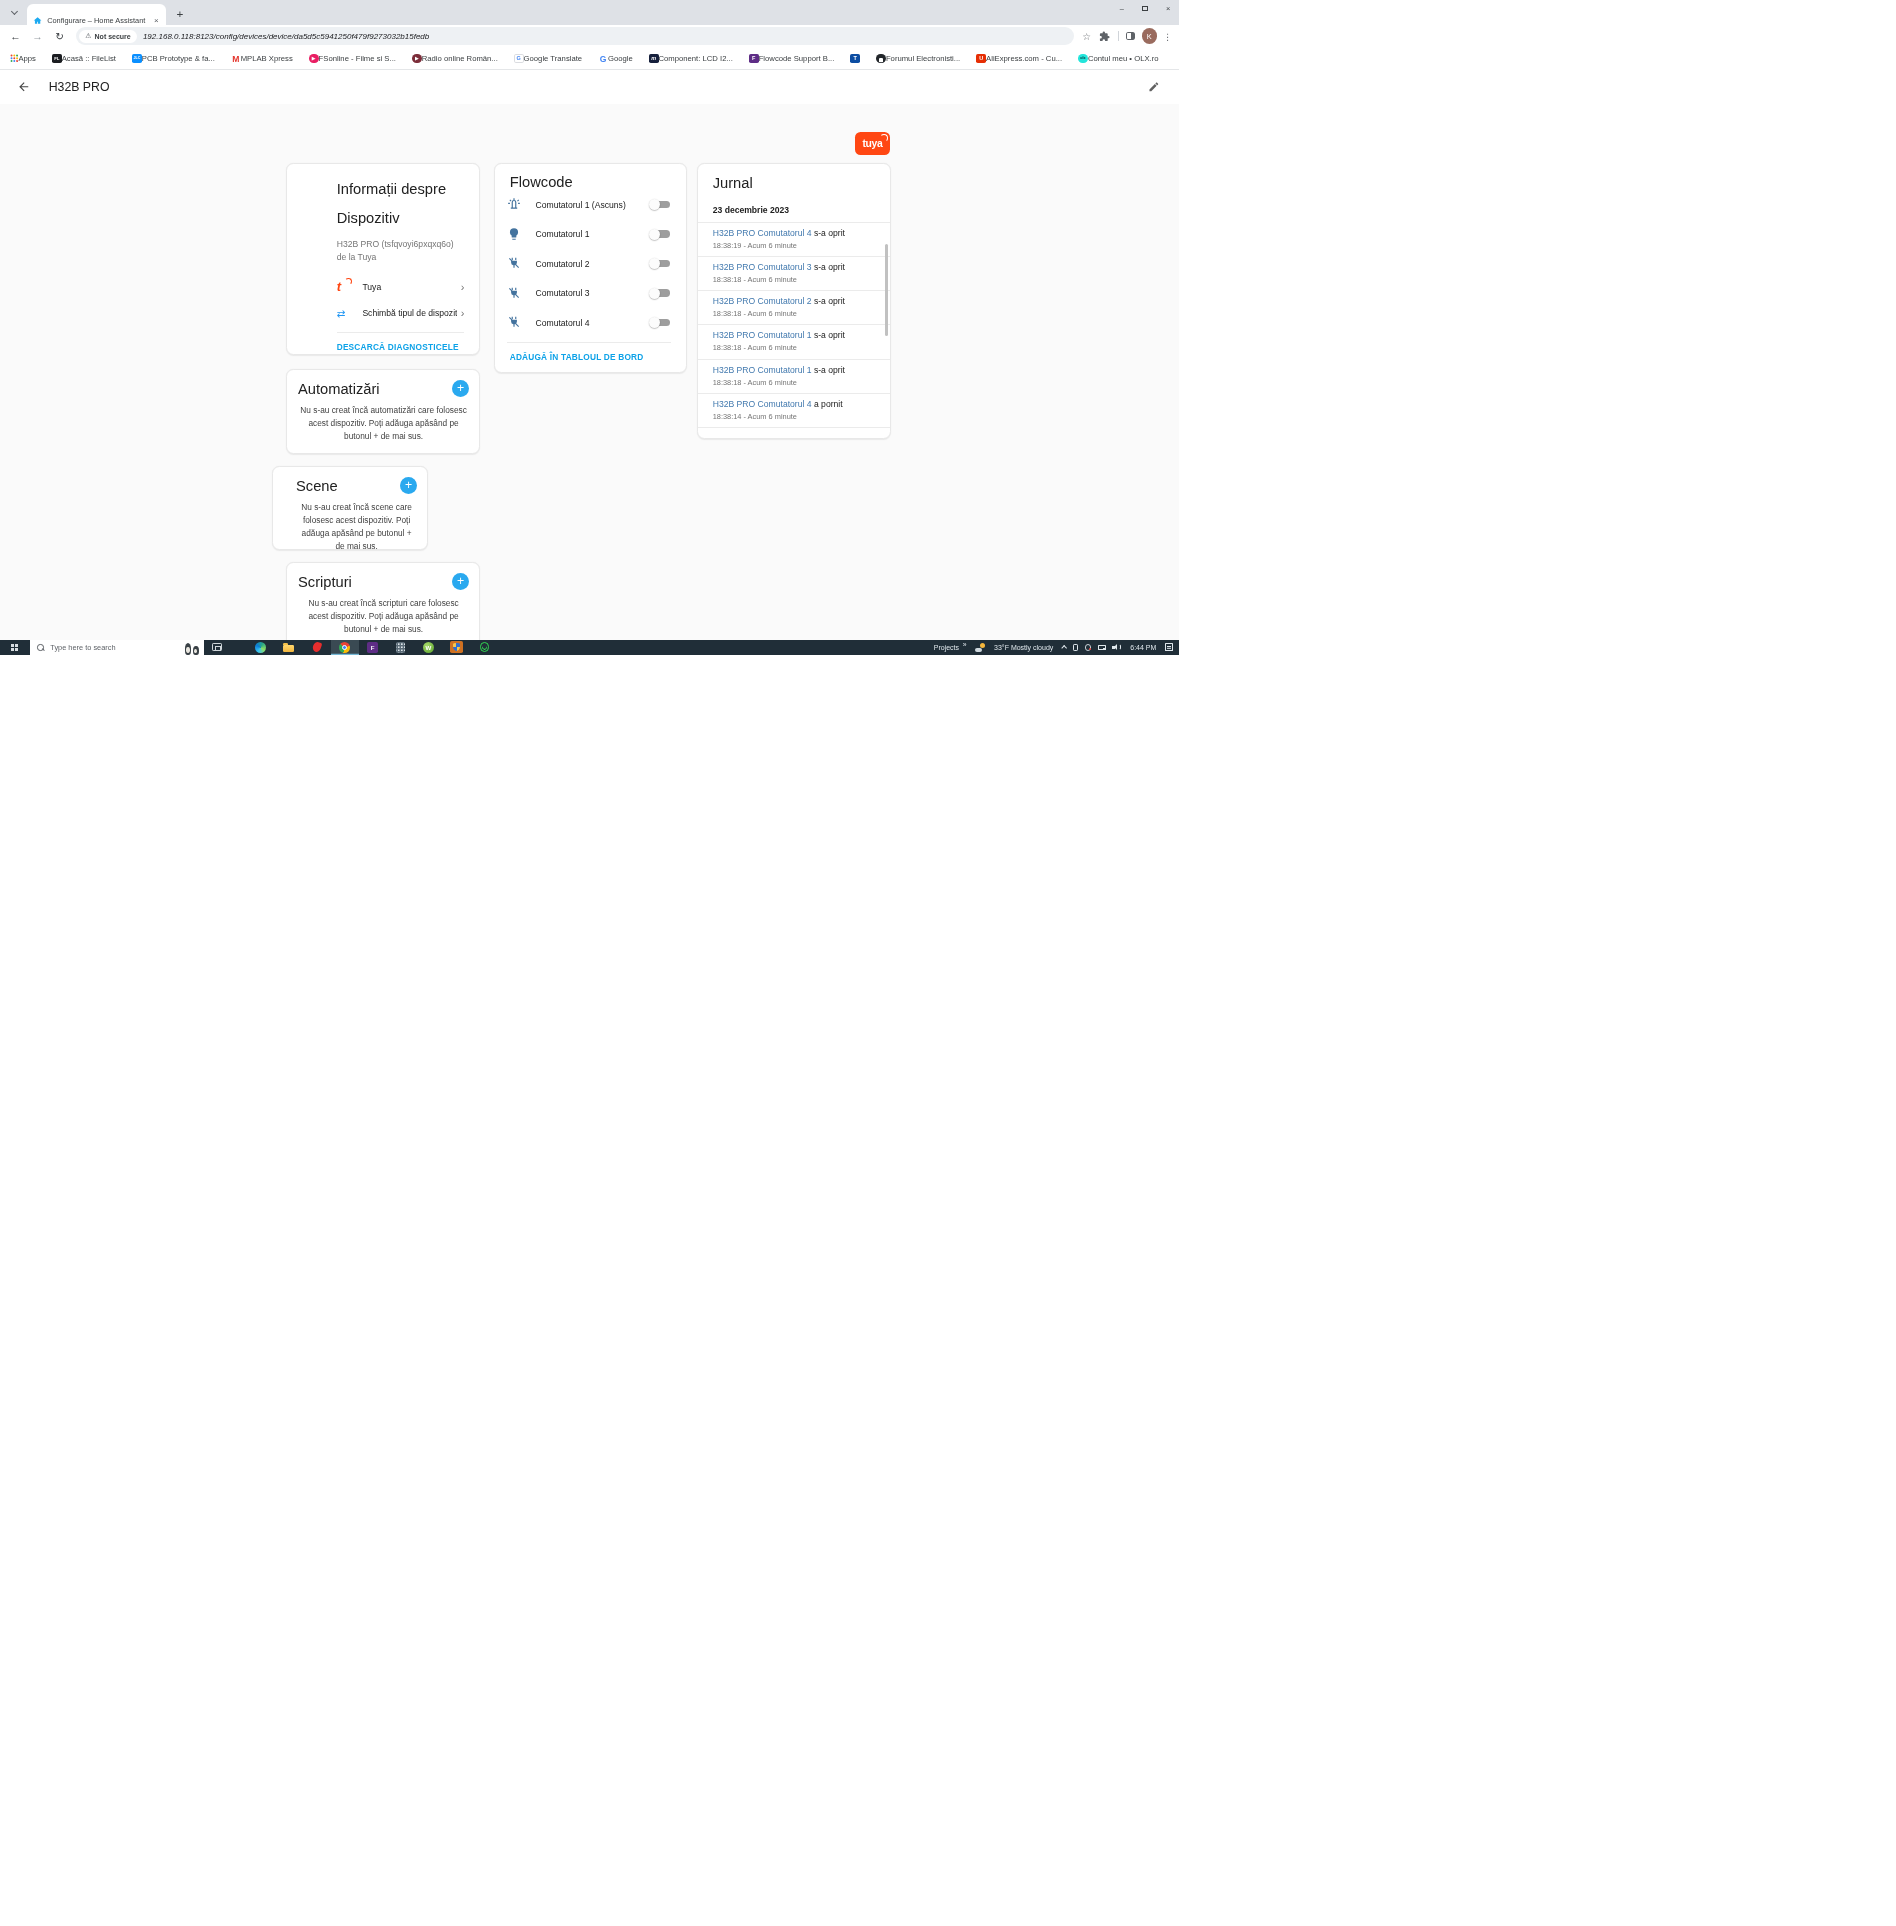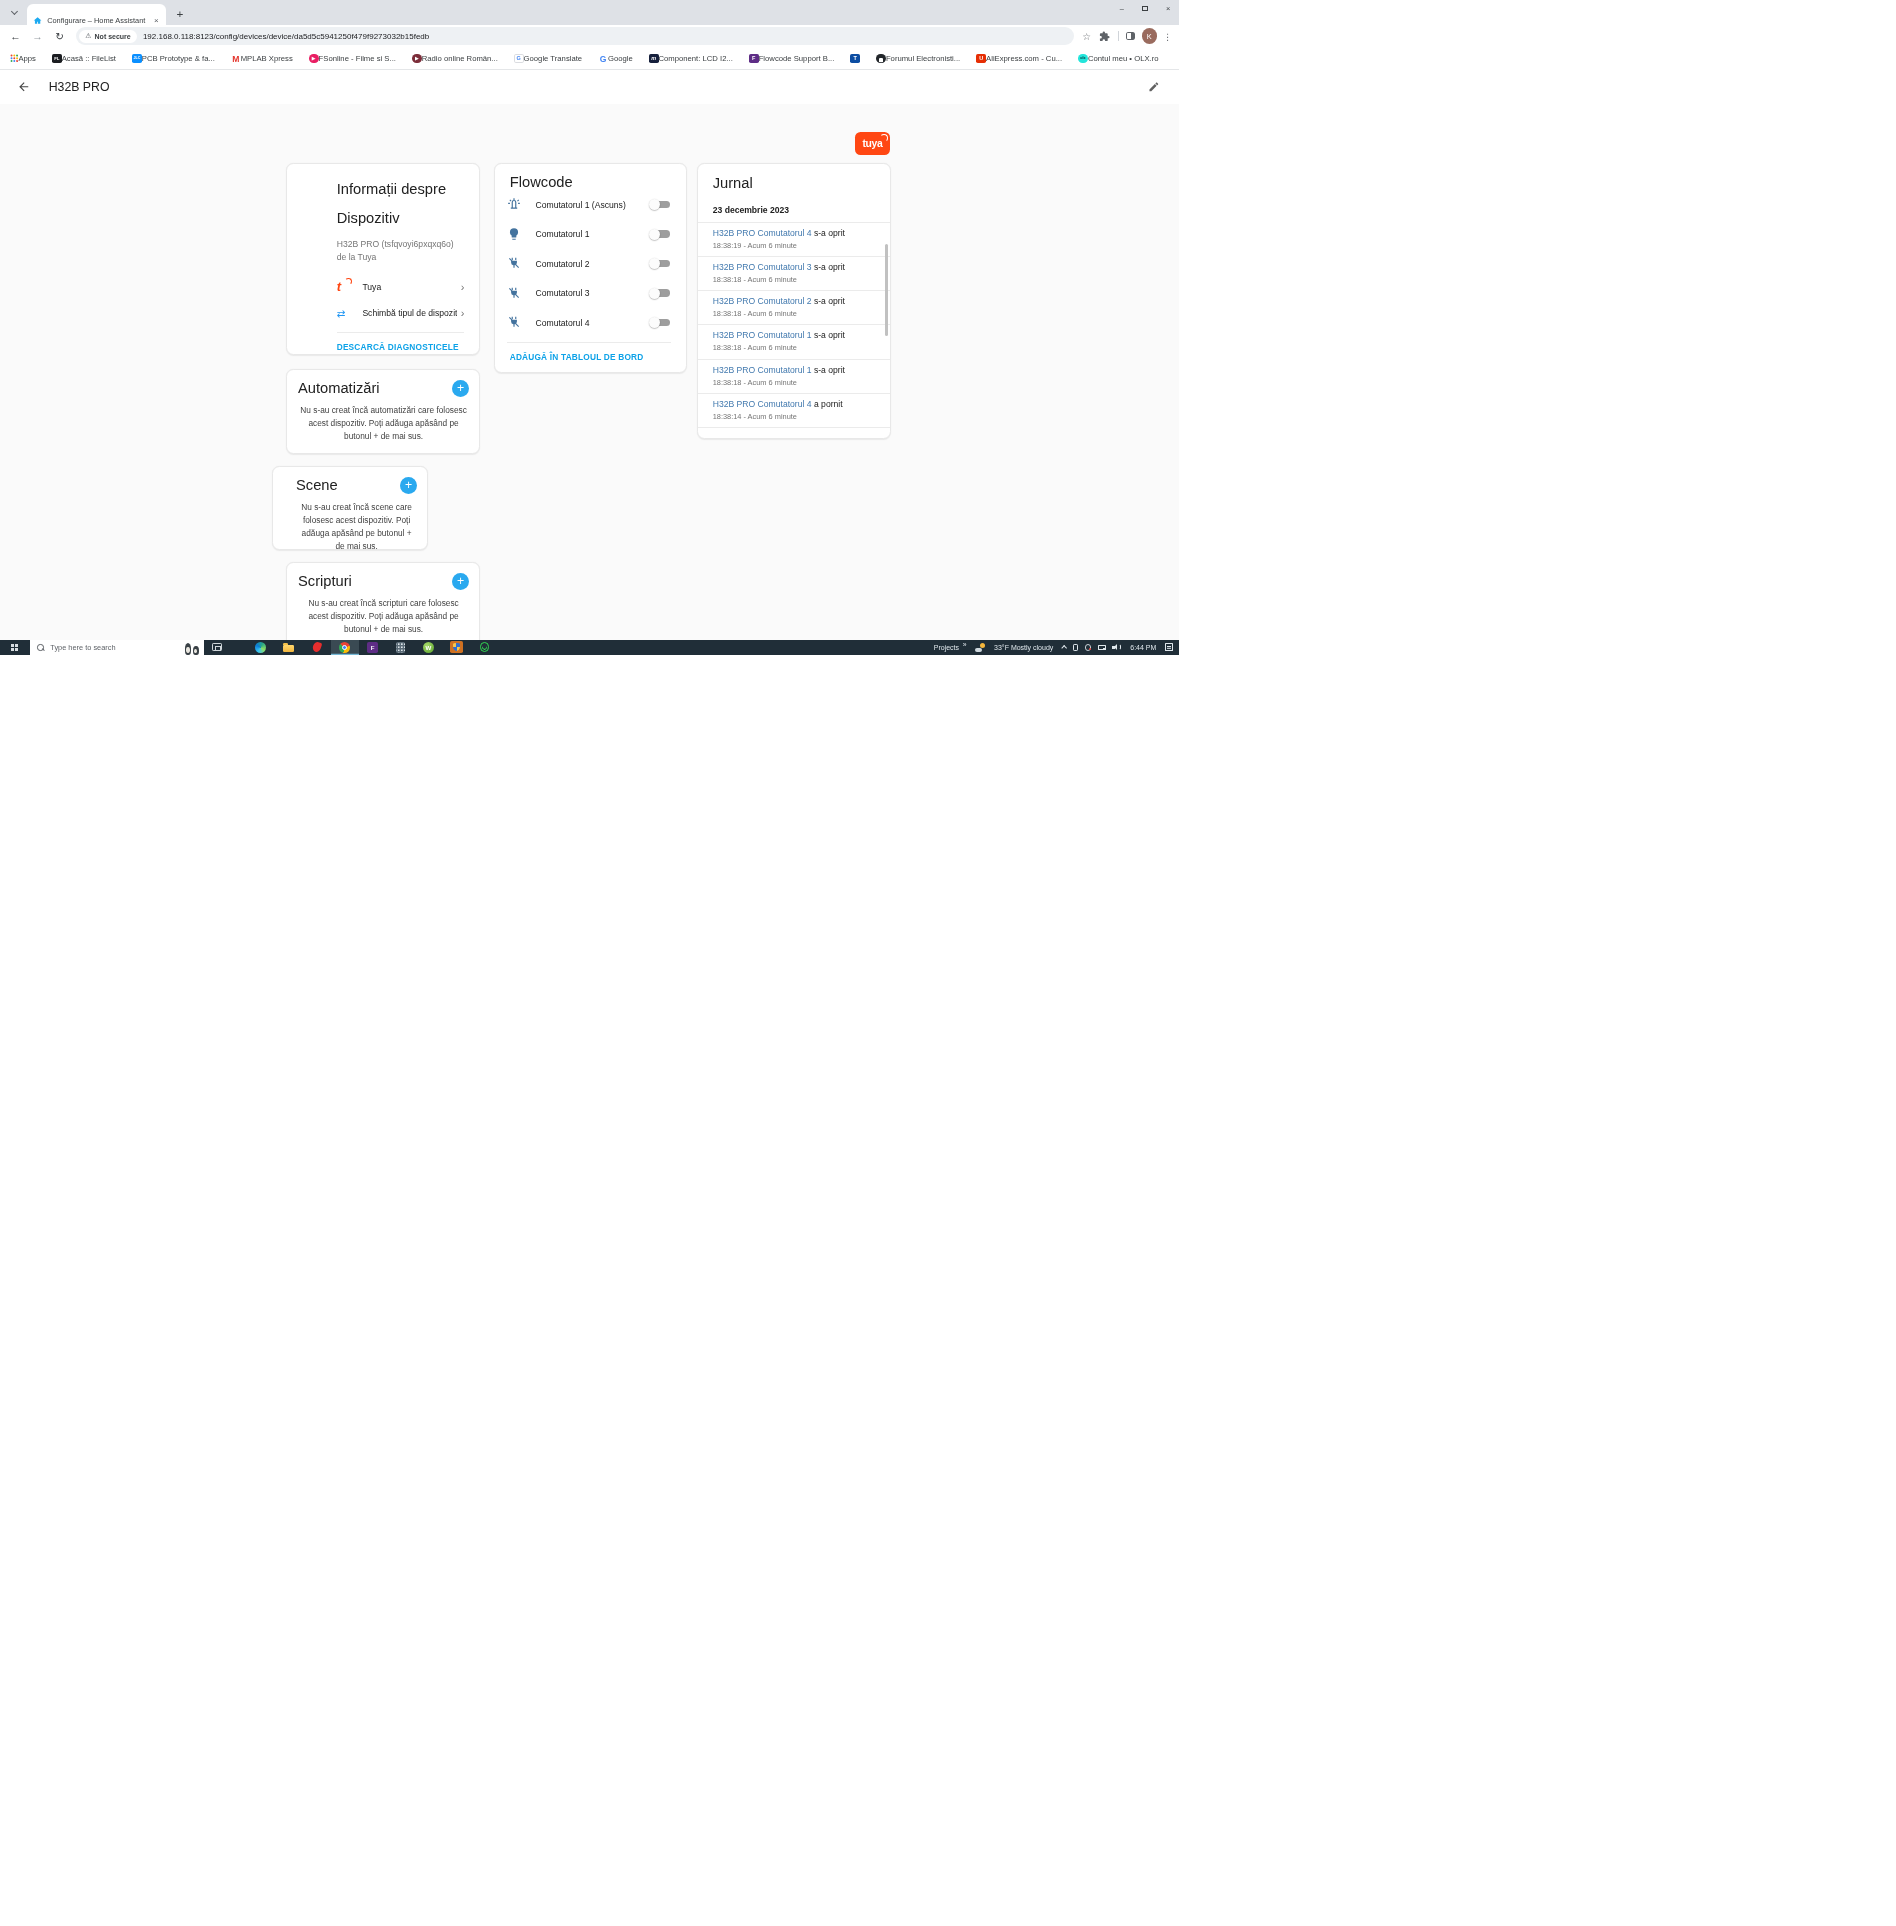--- a/index.html
+++ b/index.html
@@ -27,21 +27,21 @@
   .toolbar{position:absolute;left:0;top:24.6px;width:1179px;height:23px;background:#ffffff;
     display:flex;align-items:center;padding:0 7.4px;gap:6.1px;}
   .navbtn{font-size:10.4px;color:#3f4347;width:16px;text-align:center;flex:none;}
   .navbtn.fwd{color:#9aa0a6;}
   .omnibox{flex:1;height:18px;background:#eef1f4;border-radius:9.2px;display:flex;align-items:center;
     padding:0 7.4px 0 3.1px;min-width:0;margin-left:2.5px;}
   .secchip{height:13px;background:#ffffff;border-radius:6.8px;display:flex;align-items:center;
     padding:0 6.1px;gap:3.1px;flex:none;}
   .secchip .warn{font-size:6.8px;color:#5f6368;}
   .secchip .sectext{font-size:7px;font-weight:700;color:#3c4043;}
-  .url{font-size:8px;color:#202124;margin-left:6.1px;white-space:nowrap;overflow:hidden;}
+  .url{font-size:8px;color:#202124;margin-left:6.1px;white-space:nowrap;overflow:hidden;font-style:italic;}
   .tb-icon{font-size:9.8px;color:#5f6368;flex:none;width:13.5px;text-align:center;}
   .tb-svg{width:11px;height:11px;fill:#5f6368;flex:none;}
   .tb-divider{width:0.6px;height:10.4px;background:#d0d4d9;flex:none;margin:0 1.2px;}
   .sidepanel{width:9.8px;height:8px;border:1px solid #5f6368;border-radius:1.8px;position:relative;flex:none;}
   .sidepanel::after{content:"";position:absolute;right:0;top:0;bottom:0;width:3.1px;background:#5f6368;}
   .avatar{width:15.4px;height:15.4px;border-radius:50%;background:#9a6b5e;color:#fff;font-size:7.4px;
     display:flex;align-items:center;justify-content:center;flex:none;}
   .kebab{font-size:9.2px;color:#5f6368;flex:none;width:8.6px;text-align:center;}
 
   
@@ -125,21 +125,21 @@
   .log-entity{color:#4279ae;}
   .log-action{color:#212121;}
   .log-time{font-size:7.4px;color:#757575;margin-top:1.8px;}
   .jr-scroll{position:absolute;right:1.8px;top:80px;width:3.1px;height:92px;border-radius:1.8px;background:#c1c1c1;}
 
   
   .auto-card{left:286px;top:265px;width:194px;height:85px;}
   .scene-card{left:272px;top:362px;width:156px;height:84px;padding-left:12px;}
   .script-card{left:286px;top:458px;width:194px;height:92px;}
   .empty-inner{padding:9.8px 9.8px 0 11px;}
-  .empty-head{display:flex;align-items:center;justify-content:space-between;}
+  .empty-head{display:flex;align-items:flex-end;justify-content:space-between;}
   .plus-btn{width:17px;height:17px;border-radius:50%;background:#2aa9ef;color:#fff;font-size:12.3px;
     display:flex;align-items:center;justify-content:center;flex:none;}
   .empty-text{margin-top:7.4px;font-size:8.3px;color:#3f3f3f;line-height:1.55;text-align:center;}
 
   
   .taskbar{position:absolute;left:0;top:640px;width:1179px;height:14.7px;background:#202e38;
     display:flex;align-items:center;color:#dfe7ec;}
   .tb-cell{height:14.7px;display:flex;align-items:center;justify-content:center;flex:none;}
   .start-cell{width:29.5px;}
   .win-logo{position:relative;width:6.8px;height:6.8px;background:#d7dde1;}

